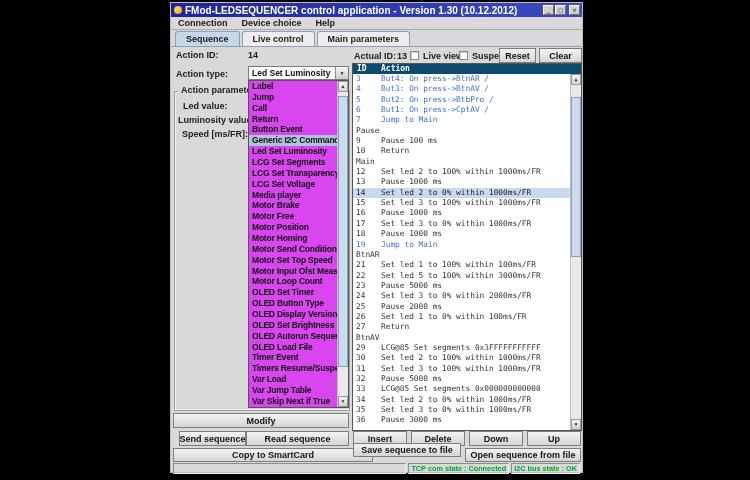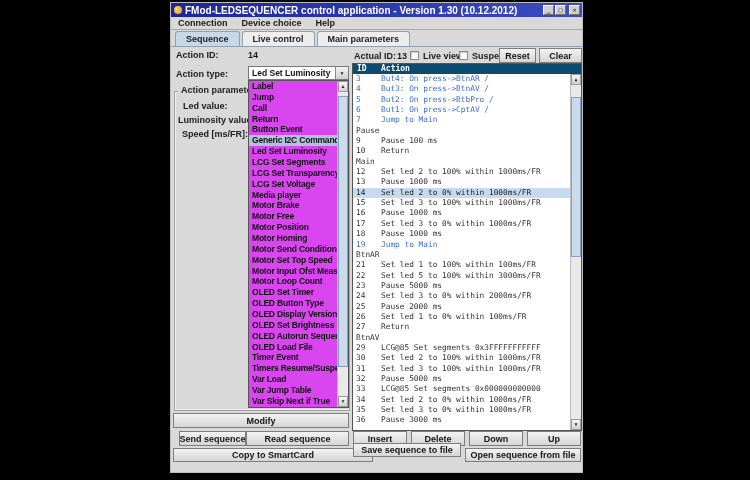--- a/index.html
+++ b/index.html
@@ -395,15 +395,20 @@
     <button class="btn" style="left:75px; top:428px; width:103px; height:15px;">Read sequence</button>
     <button class="btn" style="left:182px; top:428px; width:54px; height:15px;">Insert</button>
     <button class="btn" style="left:240px; top:428px; width:54px; height:15px;">Delete</button>
     <button class="btn" style="left:298px; top:428px; width:54px; height:15px;">Down</button>
     <button class="btn" style="left:356px; top:428px; width:54px; height:15px;">Up</button>
 
     <button class="btn" style="left:2px; top:445px; width:200px; height:14px;">Copy to SmartCard</button>
     <button class="btn" style="left:182px; top:440px; width:108px; height:14px;">Save sequence to file</button>
     <button class="btn" style="left:294px; top:445px; width:116px; height:14px;">Open sequence from file</button>
 
+    <div class="statusbar">
+      <span class="status-panel status-spacer"></span>
+      <span class="status-panel">TCP com state : Connected</span>
+      <span class="status-panel">I2C bus state : OK</span>
+    </div>
 
   </div>
 </div>
 
 </body></html>

